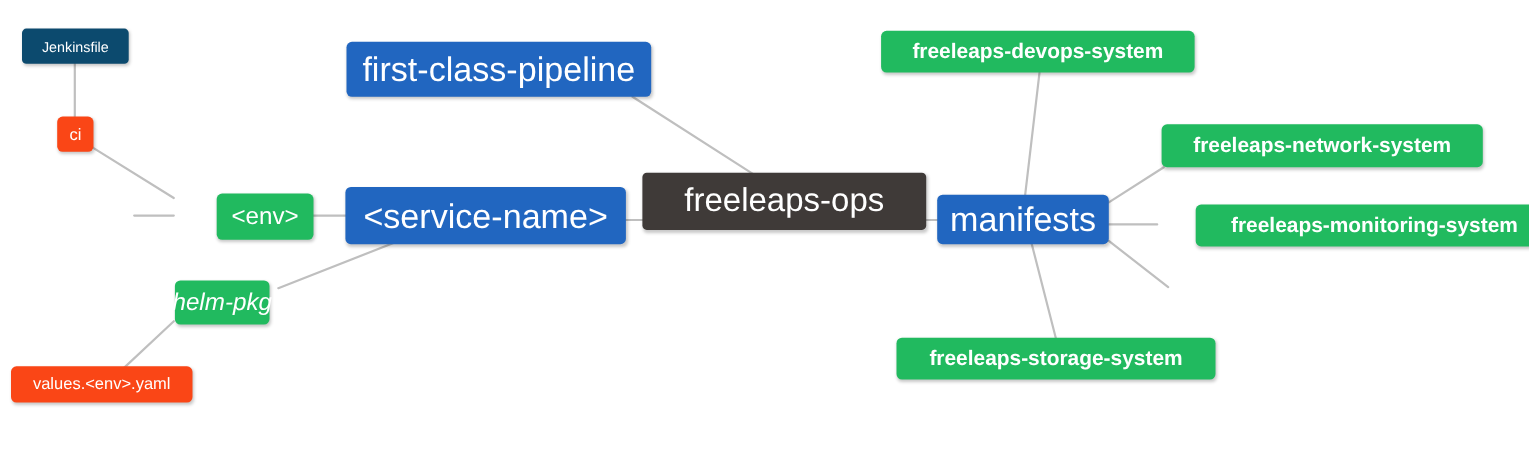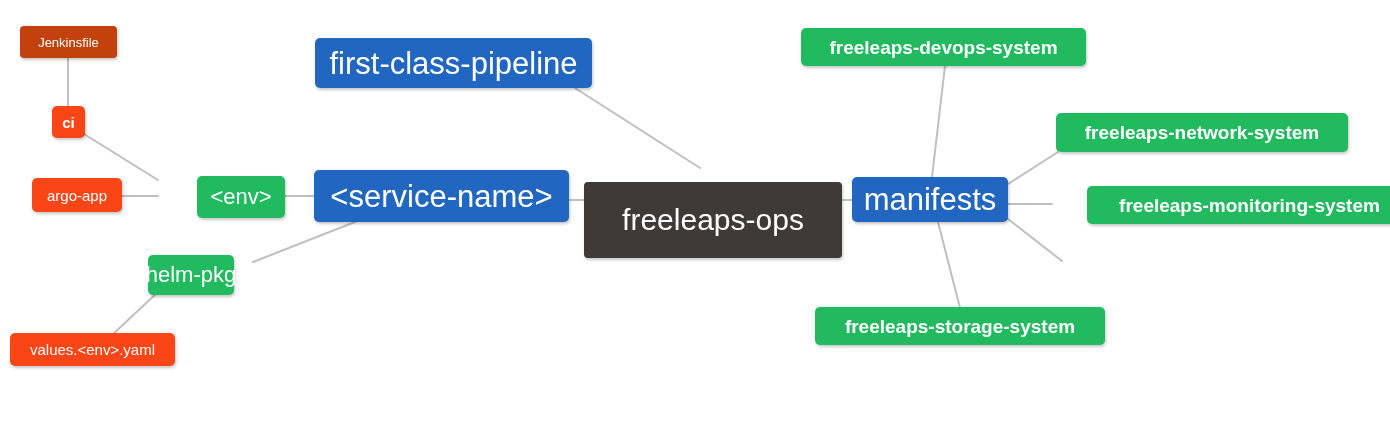--- a/index.html
+++ b/index.html
@@ -49,21 +49,21 @@
     padding: 0 10px;
   }
   .node-label {
     display: block;
     white-space: nowrap;
   }
   
   .c-dark   { background: #3f3a38; }
   .c-blue   { background: #2166c0; }
   .c-green  { background: #21ba5f; }
-  .c-orange { background: #c2410c; }
+  .c-orange { background: #0c4a6e; }
   .c-red    { background: #fa4616; }
   
   .s-root   { font-size: 30px; border-radius: 4px; }
   .s-big    { font-size: 31px; border-radius: 5px; }
   .s-mid    { font-size: 22px; border-radius: 5px; }
   .s-sm     { font-size: 19px; border-radius: 5px; font-weight: bold; }
   .s-xs     { font-size: 15px; border-radius: 5px; }
   .s-tiny   { font-size: 13px; border-radius: 4px; }
 </style>
 </head>
@@ -99,49 +99,46 @@
 
     <line class="edge-line" x1="1008" y1="219" x2="1062" y2="261"></line>
 
     <line class="edge-line" x1="938" y1="222" x2="960" y2="308"></line>
   </svg>
 
   <div class="node c-orange s-tiny" style="left:20px; top:26px; width:97px; height:32px;">
     <span class="node-label">Jenkinsfile</span>
   </div>
 
-  <div class="node c-red s-xs" style="left:52px; top:106px; width:33px; height:32px;font-weight:bold;">
+  <div class="node c-red s-xs" style="left:52px; top:106px; width:33px; height:32px;">
     <span class="node-label">ci</span>
   </div>
 
-  <div class="node c-red s-xs" style="left:32px; top:178px; width:90px; height:34px;">
-    <span class="node-label">argo-app</span>
-  </div>
 
   <div class="node c-green s-mid" style="left:156px; top:176px; width:88px; height:42px;margin-left:41px;">
     <span class="node-label">&lt;env&gt;</span>
   </div>
 
-  <div class="node c-green s-mid" style="left:148px; top:255px; width:86px; height:40px;">
+  <div class="node c-green s-mid" style="left:159px; top:255px; width:86px; height:40px;font-style:italic;">
     <span class="node-label">helm-pkg</span>
   </div>
 
   <div class="node c-red s-xs" style="left:10px; top:333px; width:165px; height:33px;justify-content:center;">
     <span class="node-label">values.&lt;env&gt;.yaml</span>
   </div>
 
   <div class="node c-blue s-big" style="left:315px; top:38px; width:277px; height:50px;">
     <span class="node-label">first-class-pipeline</span>
   </div>
 
   <div class="node c-blue s-big" style="left:314px; top:170px; width:255px; height:52px;">
     <span class="node-label">&lt;service-name&gt;</span>
   </div>
 
-  <div class="node c-dark s-root" style="left:584px; top:182px; width:258px; height:76px;">
+  <div class="node c-dark s-root" style="left:584px; top:157px; width:258px; height:52px;">
     <span class="node-label">freeleaps-ops</span>
   </div>
 
   <div class="node c-blue s-big" style="left:852px; top:177px; width:156px; height:45px;">
     <span class="node-label">manifests</span>
   </div>
 
   <div class="node c-green s-sm" style="left:801px; top:28px; width:285px; height:38px;">
     <span class="node-label">freeleaps-devops-system</span>
   </div>

